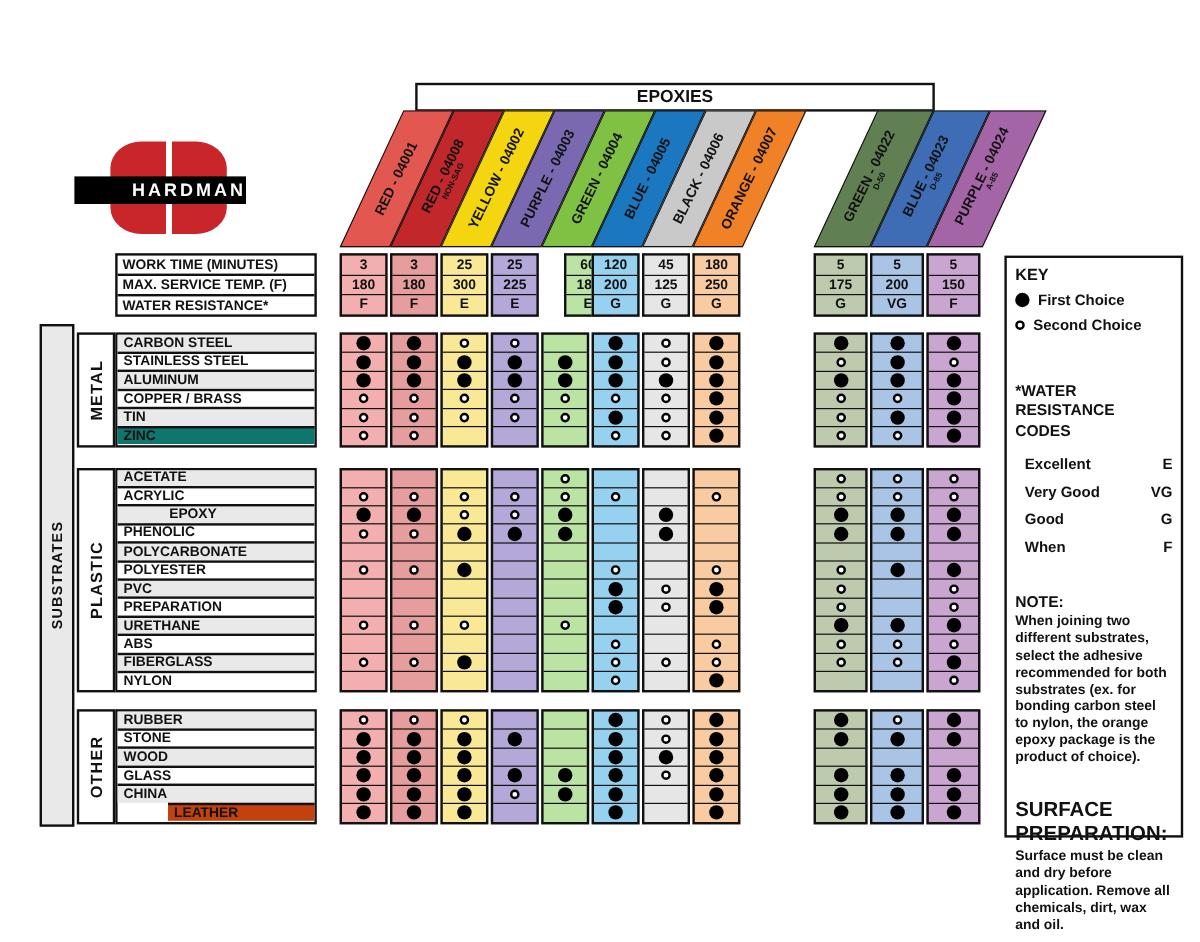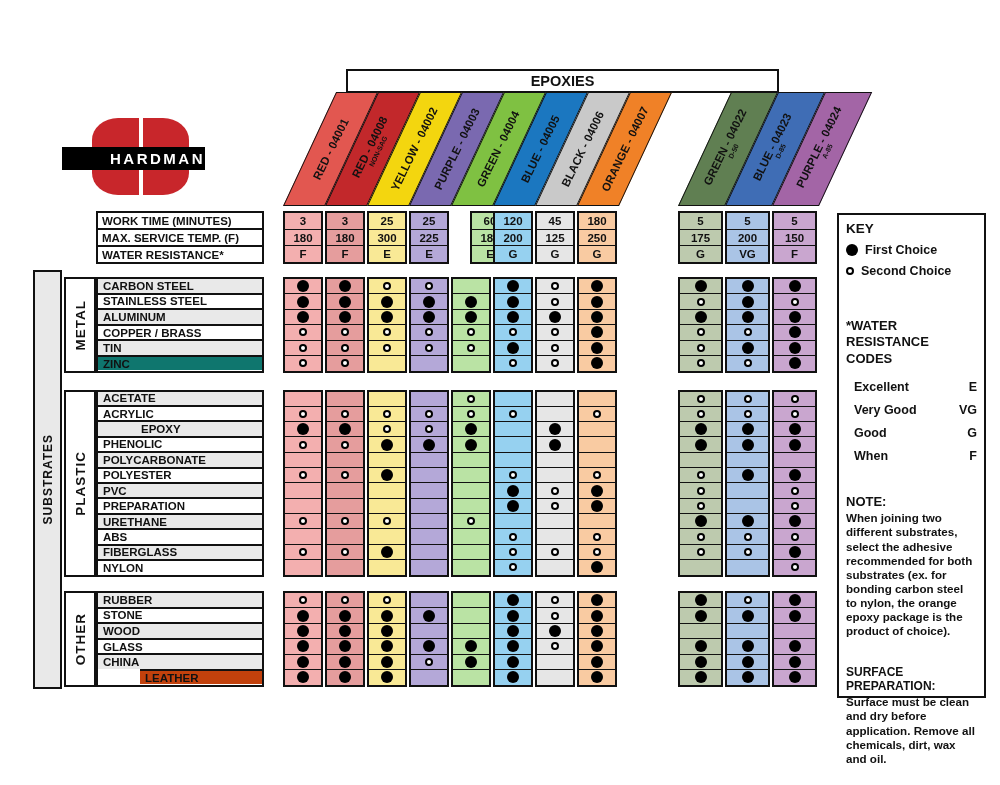--- a/index.html
+++ b/index.html
@@ -70,21 +70,21 @@
   .key-title{font-size:13.5px;font-weight:700;}
   .key-row{display:flex;align-items:center;gap:7px;margin-top:7px;
            font-size:12.5px;font-weight:700;}
   .key-dot-f{width:12px;height:12px;background:#000;border-radius:50%;flex:0 0 auto;}
   .key-dot-s{width:8px;height:8px;background:#fff;border:2.5px solid #000;border-radius:50%;flex:0 0 auto;}
   .water-title{margin-top:40px;width:96px;font-size:13px;font-weight:700;line-height:1.25;}
   .water-list{margin-top:9px;padding-left:8px;}
   .water-row{display:flex;justify-content:space-between;font-size:12.5px;font-weight:700;line-height:1.85;}
   .note-title{margin-top:26px;font-size:13px;font-weight:700;}
   .note-text{margin-top:2px;font-size:11.6px;font-weight:700;line-height:1.22;}
-  .surface-title{margin-top:26px;font-size:12px;font-weight:700;line-height:1.2;}
+  .surface-title{margin-top:26px;font-size:17px;font-weight:700;line-height:1.2;}
 </style>
 </head>
 <body>
 
 <div id="app">
 
   <div class="title">
   </div>
 
   <div class="logo-red"></div>

